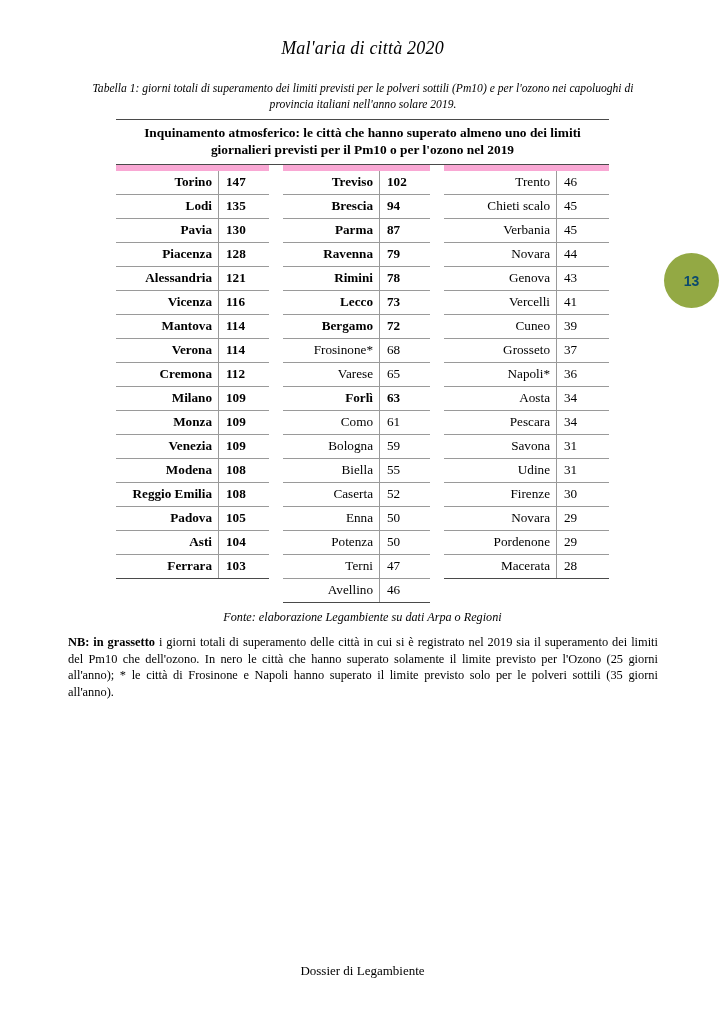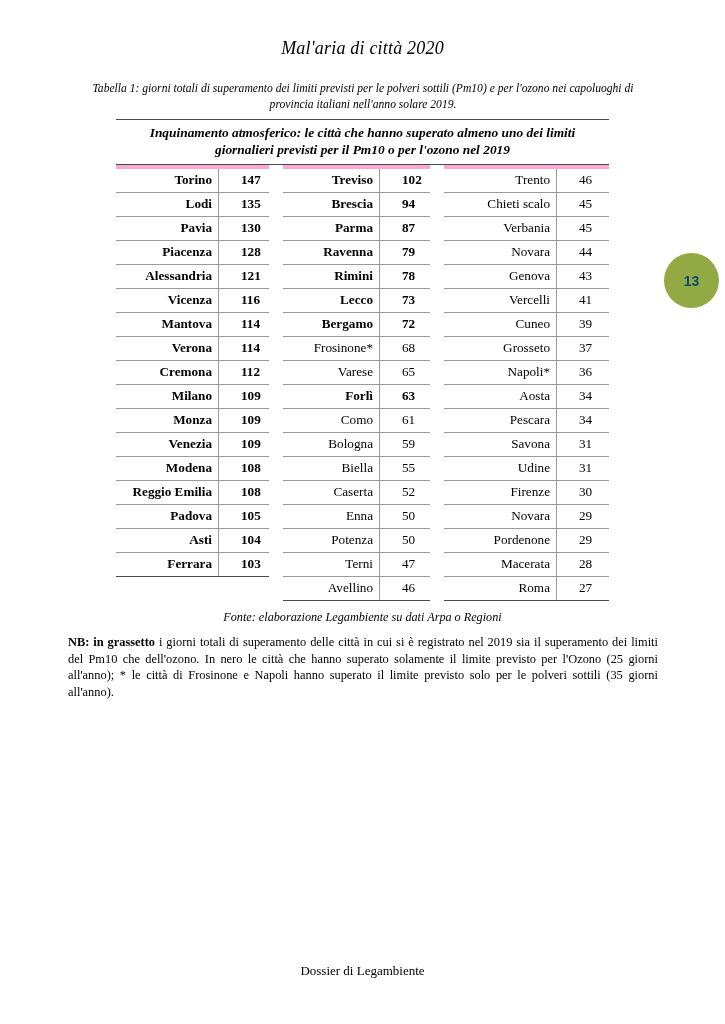--- a/index.html
+++ b/index.html
@@ -52,21 +52,20 @@
     left: 116px;
     width: 493px;
   }
 
   .tbl-title {
     border-top: 1.1px solid #4a4a4a;
     border-bottom: 1.1px solid #4a4a4a;
     padding: 4px 6px 5px 6px;
     text-align: center;
     font-weight: bold;
-    font-style: italic;
     font-size: 13.4px;
     line-height: 1.3;
   }
 
   .grid {
     display: flex;
     justify-content: space-between;
     margin-top: 0px;
   }
 
@@ -84,36 +83,36 @@
   }
 
   .col td {
     border-bottom: 1px solid #9a9a9a;
     padding: 2.5px 0 2.5px 0;
     font-size: 13.2px;
     line-height: 1.32;
     vertical-align: baseline;
     height: 18px;
   }
-  .col tr:first-child td { border-top: 4px solid #f9a8d4; }
+  .col tr:first-child td { border-top: 6px solid #f9a8d4; }
   .col tr:last-child td  { border-bottom: 1px solid #4a4a4a; }
 
   td.city {
     text-align: right;
     padding-right: 6px;
     border-right: 1px solid #9a9a9a;
     white-space: nowrap;
   }
   .col-1 td.city { width: 96px; }
   .col-2 td.city { width: 90px; }
   .col-3 td.city { width: 106px; }
 
   td.val {
     text-align: left;
-    padding-left: 22px;
+    padding-left: 7px;
   }
 
   .b { font-weight: bold; }
   .small { font-size: 11.2px; }
 
   
   .source {
     position: absolute;
     top: 610px;
     left: 0;
@@ -392,24 +391,20 @@
                 <td class="val">29</td>
               </tr>
               <tr>
                 <td class="city">Pordenone</td>
                 <td class="val">29</td>
               </tr>
               <tr>
                 <td class="city">Macerata</td>
                 <td class="val">28</td>
               </tr>
-              <tr>
-                <td class="city">Roma</td>
-                <td class="val">27</td>
-              </tr>
             </tbody>
           </table>
       </div>
     </div>
   </div>
 
   <div class="source">Fonte: elaborazione Legambiente su dati Arpa o Regioni</div>
 
   <div class="note">
     <span class="b">NB: in grassetto</span><span> i giorni totali di superamento delle città in cui si è registrato nel 2019 sia il superamento dei limiti del Pm10 che dell'ozono. In nero le città che hanno superato solamente il limite previsto per l'Ozono (25 giorni all'anno); * le città di Frosinone e Napoli hanno superato il limite previsto solo per le polveri sottili (35 giorni all'anno).</span>

